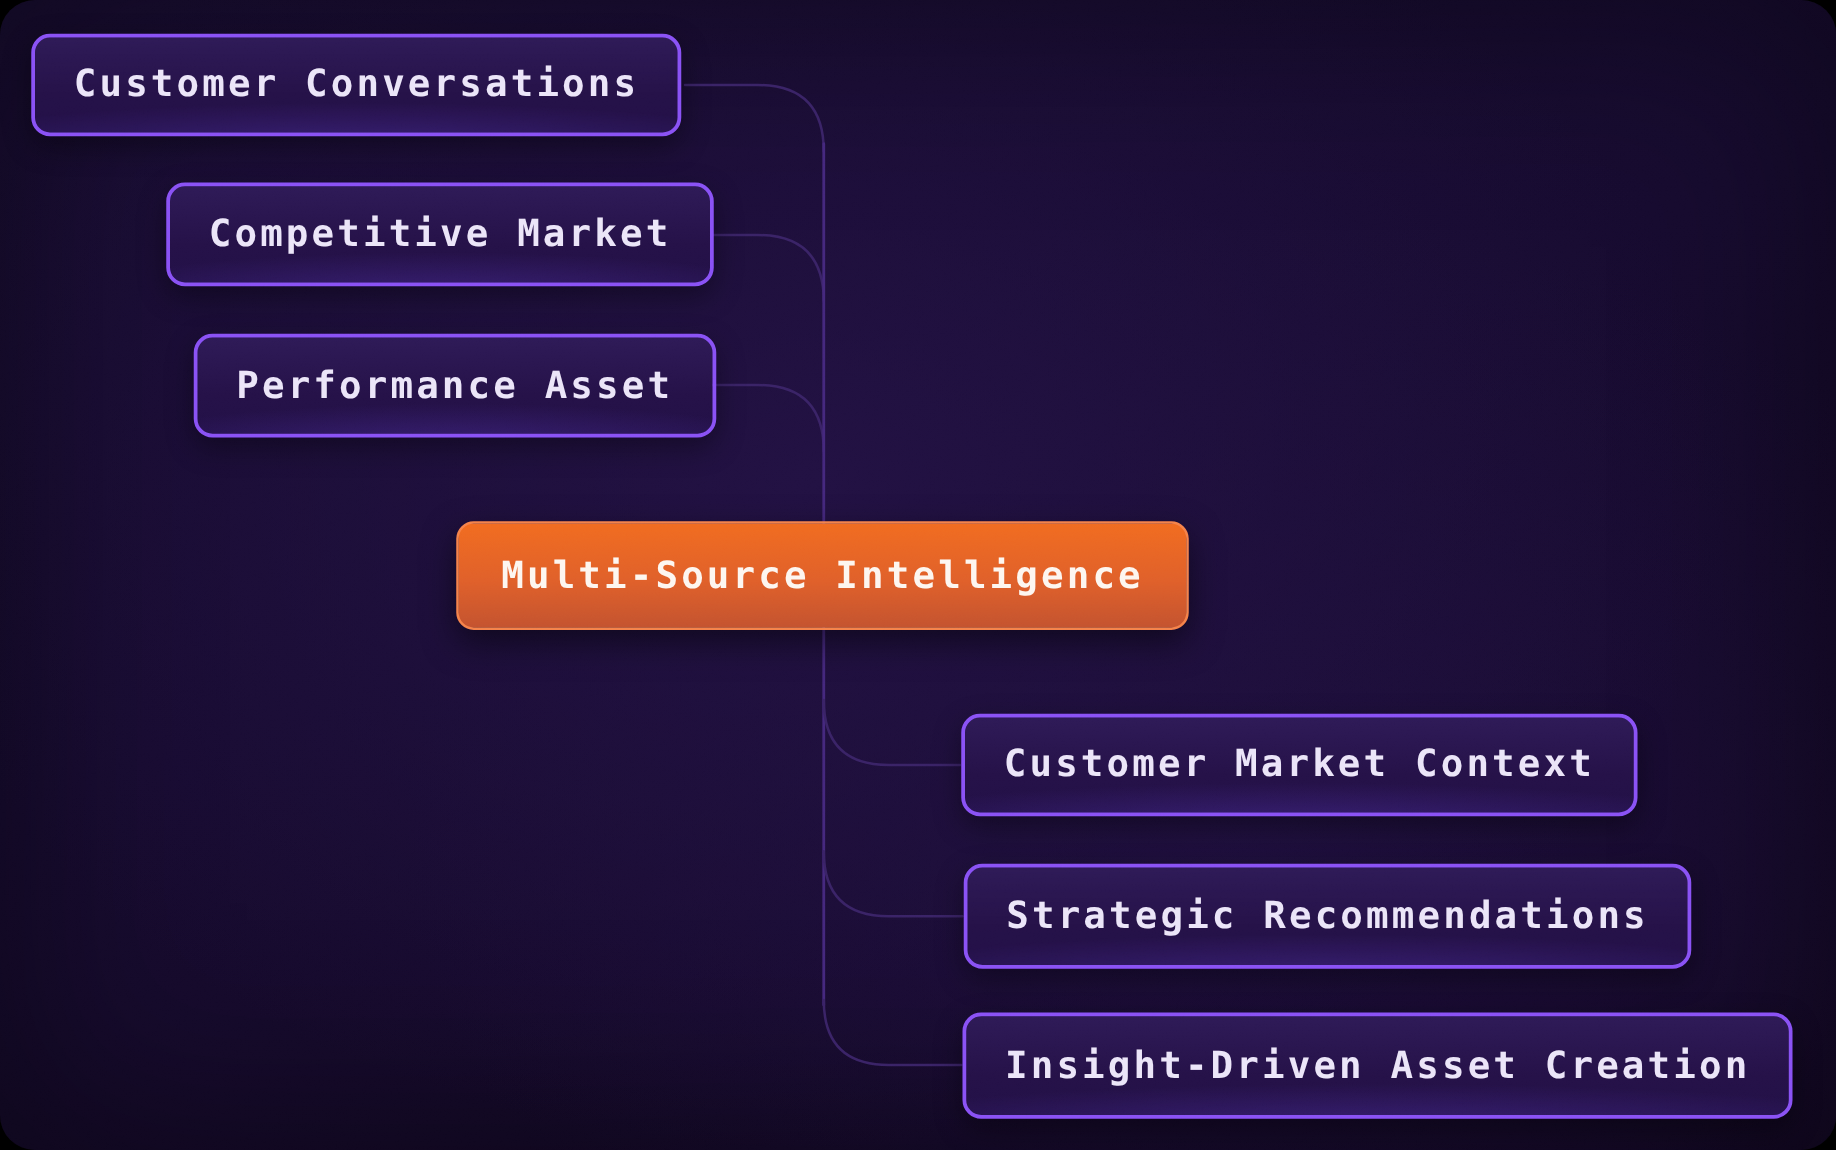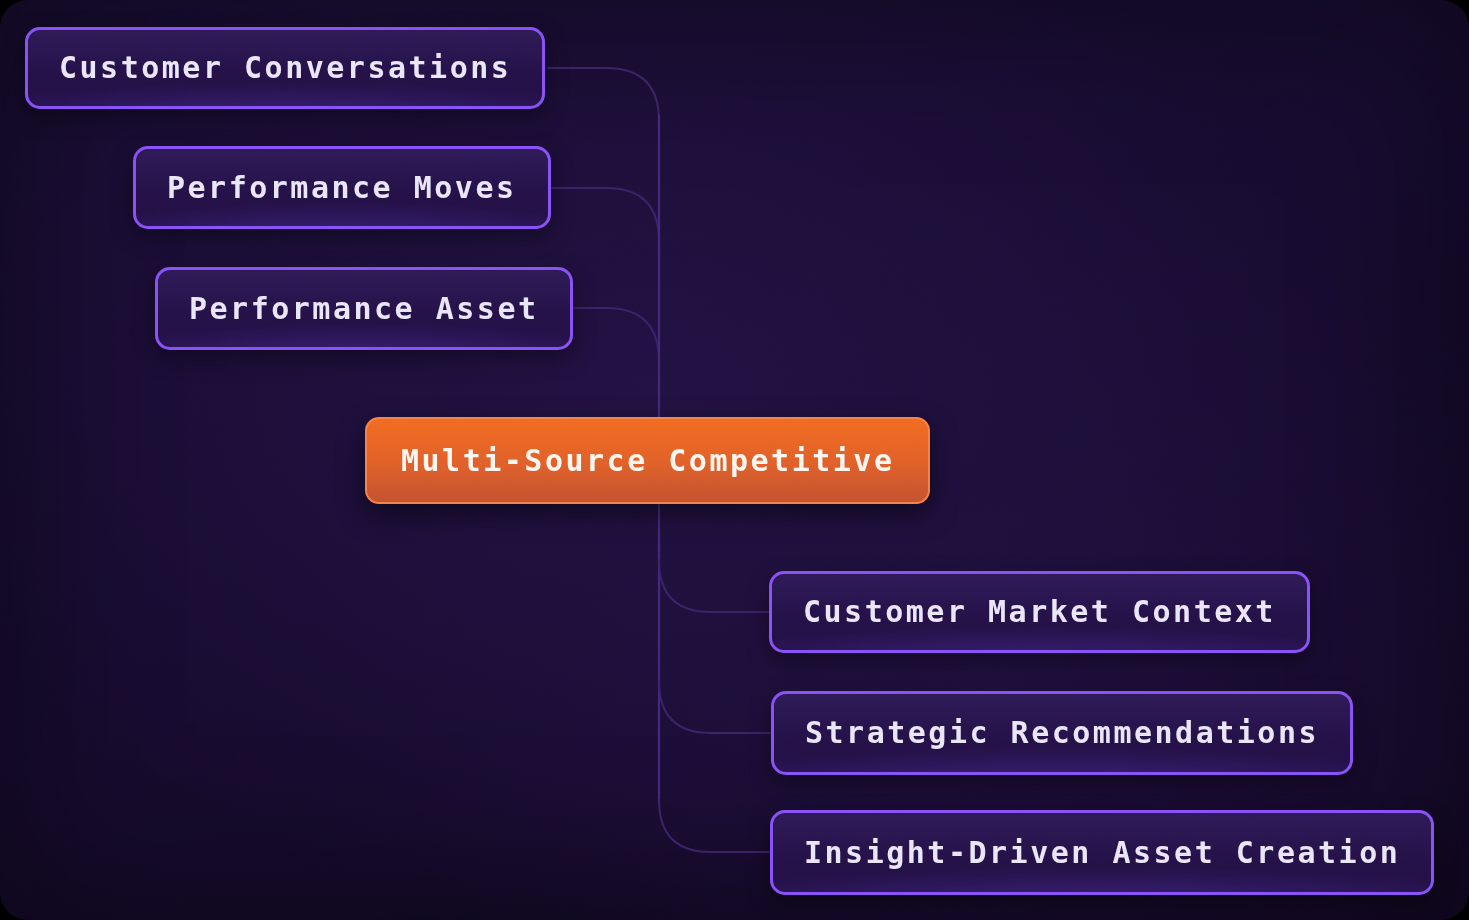--- a/index.html
+++ b/index.html
@@ -111,29 +111,29 @@
     <path class="branch" d="M 659 560 Q 659 612 711 612 H 768"></path>
     <path class="branch" d="M 659 681 Q 659 733 711 733 H 770"></path>
     <path class="branch" d="M 659 800 Q 659 852 711 852 H 769"></path>
   </svg>
 
   <div class="node leaf" id="n-in-0">
     <span class="node-label">Customer Conversations</span>
   </div>
 
   <div class="node leaf" id="n-in-1">
-    <span class="node-label">Performance Moves</span>
+    <span class="node-label">Competitive Market</span>
   </div>
 
   <div class="node leaf" id="n-in-2">
     <span class="node-label">Performance Asset</span>
   </div>
 
   <div class="node hub" id="n-hub">
-    <span class="node-label">Multi-Source Competitive</span>
+    <span class="node-label">Multi-Source Intelligence</span>
   </div>
 
   <div class="node leaf" id="n-out-0">
     <span class="node-label">Customer Market Context</span>
   </div>
 
   <div class="node leaf" id="n-out-1">
     <span class="node-label">Strategic Recommendations</span>
   </div>
 

